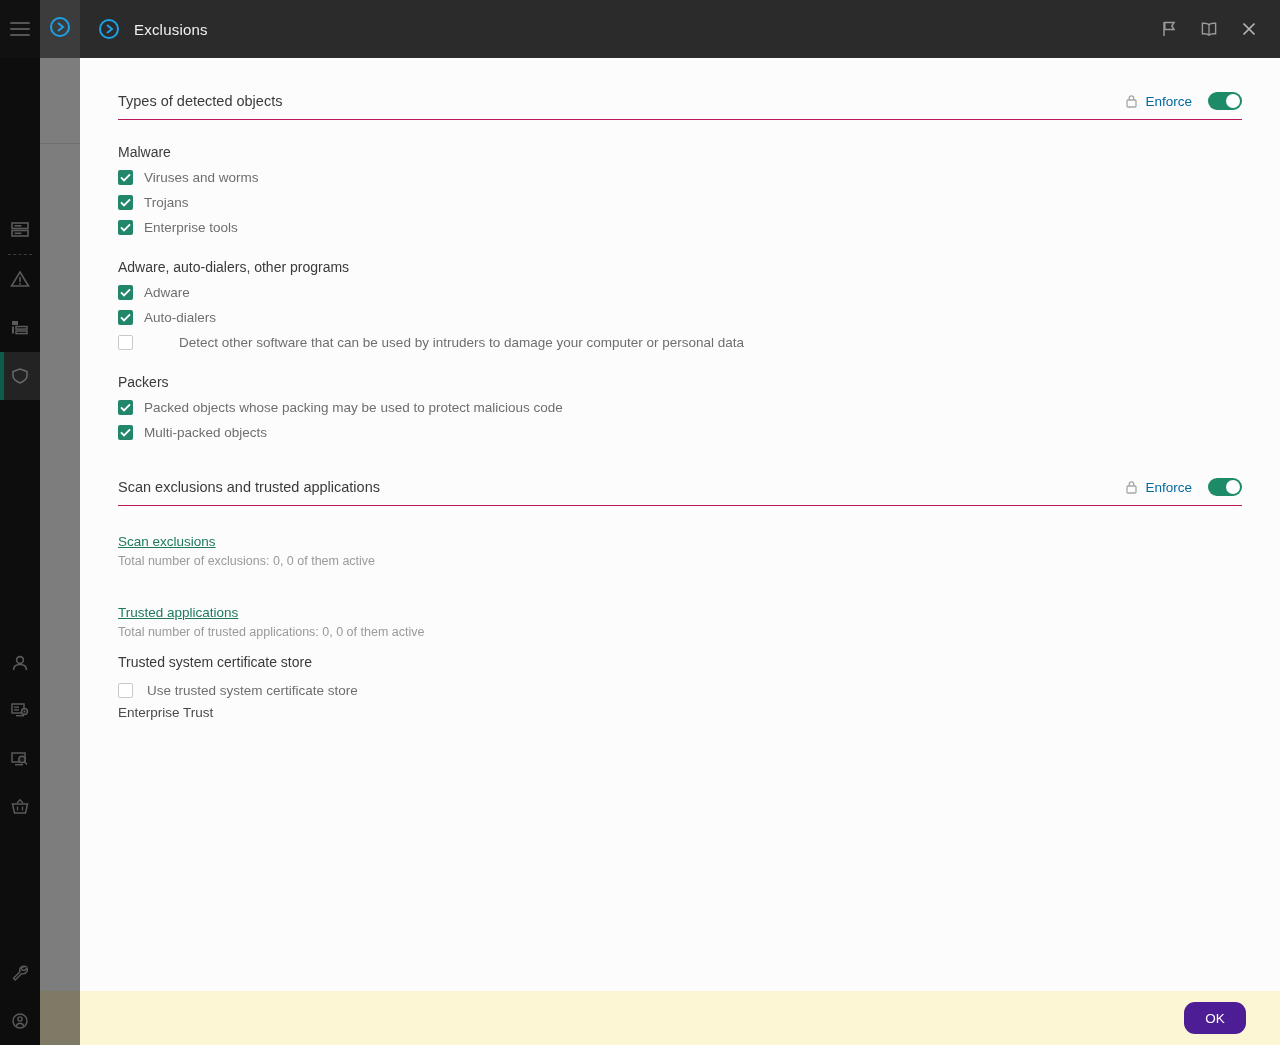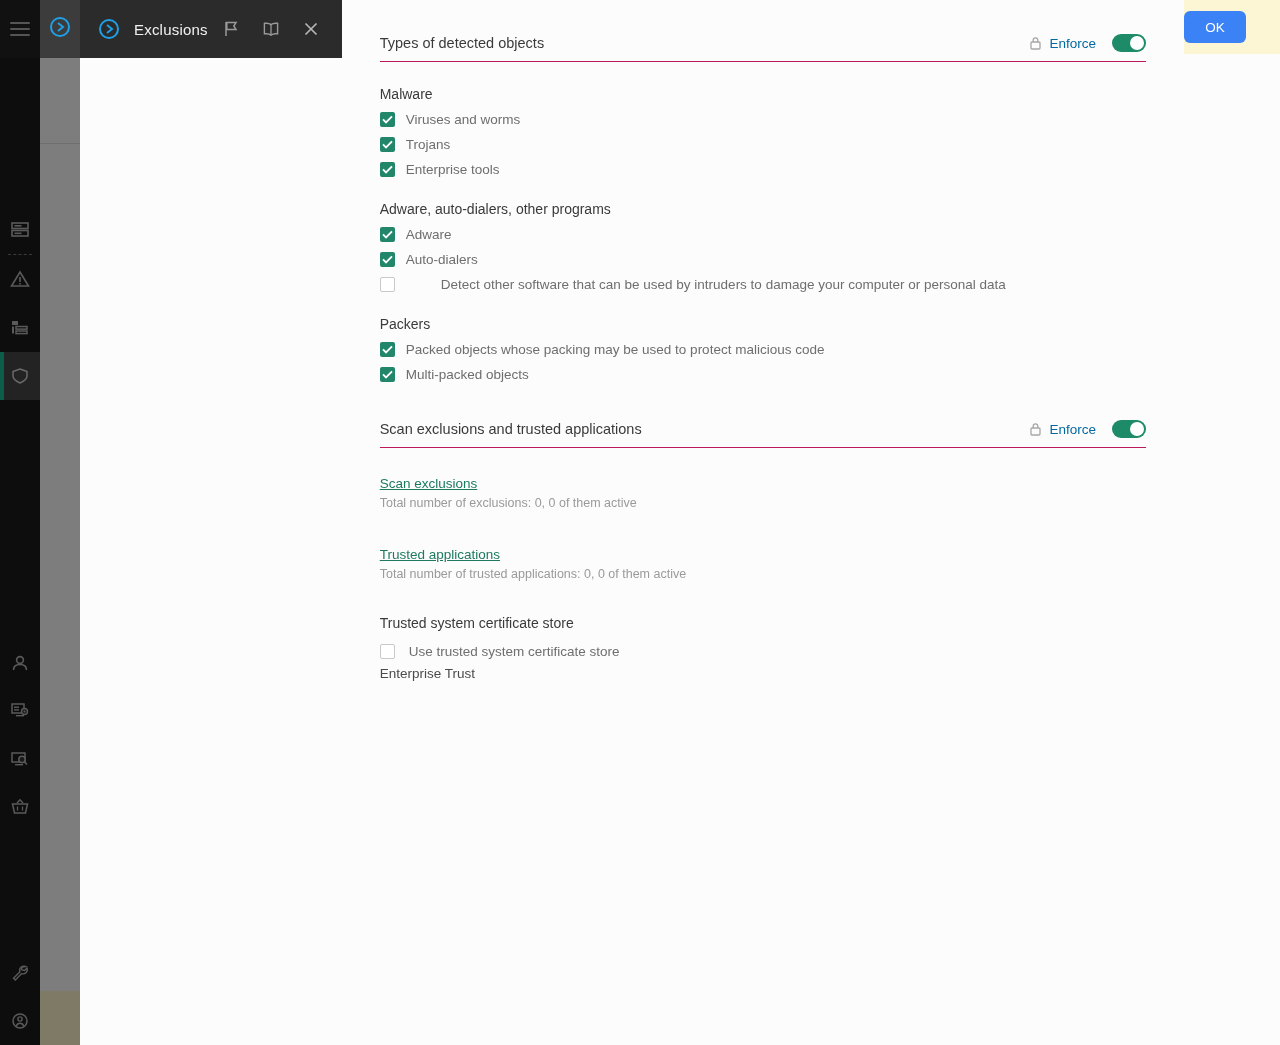--- a/index.html
+++ b/index.html
@@ -54,21 +54,21 @@
     position: absolute; left: 40px; top: 58px; width: 40px; height: 987px;
     background: #7d7d7d;
   }
   .scrim-line { position: absolute; left: 40px; top: 143px; width: 40px; height: 1px; background: #6f6f6f; }
   .scrim-foot { position: absolute; left: 40px; top: 991px; width: 40px; height: 54px; background: #7e7a66; }
 
   
   .modal {
     position: absolute; left: 80px; top: 0; width: 1200px; height: 1045px;
     background: #fcfcfc;
-    display: flex; flex-direction: row;
+    display: flex; flex-direction: column;
   }
   .modal-header {
     height: 58px; background: #2b2b2b; color: #e8e8e8;
     display: flex; align-items: center; padding: 0 14px 0 18px; flex: 0 0 58px;
   }
   .header-mark { width: 22px; height: 22px; margin-right: 14px; flex: 0 0 22px; }
   .modal-title { font-size: 15px; color: #f1f1f1; letter-spacing: .2px; }
   .header-spacer { flex: 1 1 auto; }
   .header-btn {
     width: 34px; height: 34px; display: flex; align-items: center; justify-content: center;
@@ -111,30 +111,30 @@
   .cb-label { font-size: 13.5px; color: #6e6e6e; margin-left: 11px; }
   .cb-row.off .cb-label { color: #6e6e6e; margin-left: 46px; }
 
   .link-block { margin-top: 26px; }
   .link {
     font-size: 13.5px; color: #1d7a5f; text-decoration: underline; cursor: pointer;
     display: inline-block;
   }
   .sub { font-size: 12.5px; color: #9a9a9a; margin-top: 4px; }
 
-  .subsection-title { font-size: 14px; color: #3a3a3a; margin-top: 34px; }
+  .subsection-title { font-size: 14px; color: #3a3a3a; margin-top: 15px; }
   .plain-value { font-size: 13.5px; color: #4a4a4a; margin-top: 7px; }
 
   .modal-footer {
     flex: 0 0 54px; height: 54px; background: #fdf6d5;
     display: flex; align-items: center; justify-content: flex-end; padding-right: 34px;
   }
   .ok-btn {
-    min-width: 62px; height: 32px; padding: 0 9px; border: none; border-radius: 6px;
-    background: #3b82f6; color: #fff; font-size: 13.5px; cursor: pointer;
+    min-width: 62px; height: 32px; padding: 0 9px; border: none; border-radius: 11px;
+    background: #4c1d95; color: #fff; font-size: 13.5px; cursor: pointer;
     font-family: "Liberation Sans", sans-serif;
   }
 </style>
 </head>
 <body>
 
 <div id="app">
 
   <div class="bg-root">
 

